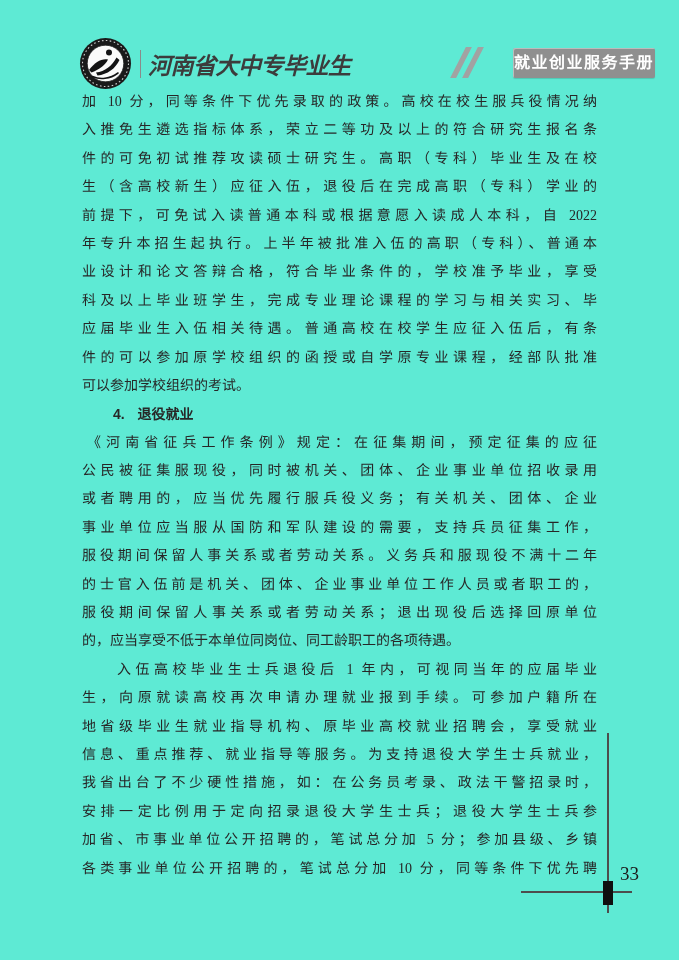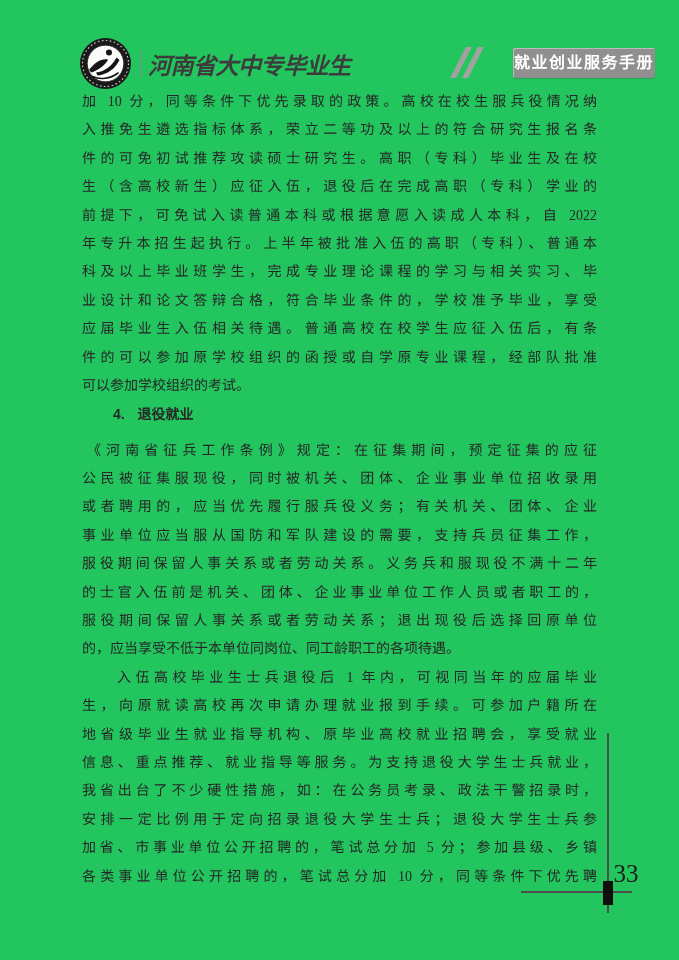--- a/index.html
+++ b/index.html
@@ -1,18 +1,18 @@
 <!DOCTYPE html>
 <html lang="zh-CN"><head>
 <meta charset="utf-8">
 <style>
   html,body { margin:0; padding:0; background:#e8e8e8; }
   .page {
     position:relative; width:679px; height:960px; margin:0 auto;
-    background:#22c55e; overflow:hidden;
+    background:#5eead4; overflow:hidden;
     font-family:"Liberation Serif","DejaVu Serif",serif;
   }
 
   
   .logo { position:absolute; left:79px; top:37px; width:53px; height:53px; }
   .hdr-divider { position:absolute; left:140px; top:50px; width:1px; height:28px; background:#8a8a8a; }
   .hdr-title {
     position:absolute; left:148px; top:47px; width:210px; height:34px;
     font-size:23px; font-weight:bold; color:#3c3c3c; letter-spacing:-0.5px;
     font-style:italic; white-space:nowrap;
@@ -36,30 +36,30 @@
     text-align:justify; text-align-last:justify;
     text-justify:inter-ideograph; overflow:hidden;
     box-sizing:border-box;
   }
   .ln.end  { text-align:left; text-align-last:left; }
   .ln.head {
     text-align:left; text-align-last:left;
     font-family:"Liberation Sans","DejaVu Sans",sans-serif;
     font-weight:bold; font-size:14px; padding-left:31px; word-spacing:9px;
   }
-  .ln.ind-bracket { text-indent:5px;margin-top:8px; }
+  .ln.ind-bracket { text-indent:5px; }
   .ln.ind-para    { text-indent:35px; }
 
   
   .v-rule  { position:absolute; left:607px; top:733px; width:2px;  height:180px; background:#4d4d4d; }
   .h-rule  { position:absolute; left:521px; top:891px; width:111px; height:2px; background:#4d4d4d; }
   .tick    { position:absolute; left:603px; top:881px; width:10px; height:24px; background:#0f0f0f; }
   .pagenum {
     position:absolute; left:613px; top:862px; width:26px; height:24px;
-    font-size:25px; line-height:24px; color:#1c1c1c; text-align:center;
+    font-size:19px; line-height:24px; color:#1c1c1c; text-align:right;
   }
 </style>
 </head>
 <body>
 
 <div class="page">
 
   <div class="logo">
     <svg width="53" height="53" viewBox="0 0 53 53" xmlns="http://www.w3.org/2000/svg">
       <circle cx="26.5" cy="26.5" r="25.5" fill="#1a1a1a"></circle>
@@ -80,22 +80,22 @@
 
   <div class="textcol">
 
     <div>
       <div class="ln">加 10 分，同等条件下优先录取的政策。高校在校生服兵役情况纳</div>
       <div class="ln">入推免生遴选指标体系，荣立二等功及以上的符合研究生报名条</div>
       <div class="ln">件的可免初试推荐攻读硕士研究生。高职（专科）毕业生及在校</div>
       <div class="ln">生（含高校新生）应征入伍，退役后在完成高职（专科）学业的</div>
       <div class="ln">前提下，可免试入读普通本科或根据意愿入读成人本科，自 2022</div>
       <div class="ln">年专升本招生起执行。上半年被批准入伍的高职（专科）、普通本</div>
+      <div class="ln">业设计和论文答辩合格，符合毕业条件的，学校准予毕业，享受</div>
       <div class="ln">科及以上毕业班学生，完成专业理论课程的学习与相关实习、毕</div>
-      <div class="ln">业设计和论文答辩合格，符合毕业条件的，学校准予毕业，享受</div>
       <div class="ln">应届毕业生入伍相关待遇。普通高校在校学生应征入伍后，有条</div>
       <div class="ln">件的可以参加原学校组织的函授或自学原专业课程，经部队批准</div>
       <div class="ln end">可以参加学校组织的考试。</div>
     </div>
 
     <div class="ln head">4. 退役就业</div>
 
     <div>
       <div class="ln ind-bracket">《河南省征兵工作条例》规定：在征集期间，预定征集的应征</div>
       <div class="ln">公民被征集服现役，同时被机关、团体、企业事业单位招收录用</div>

